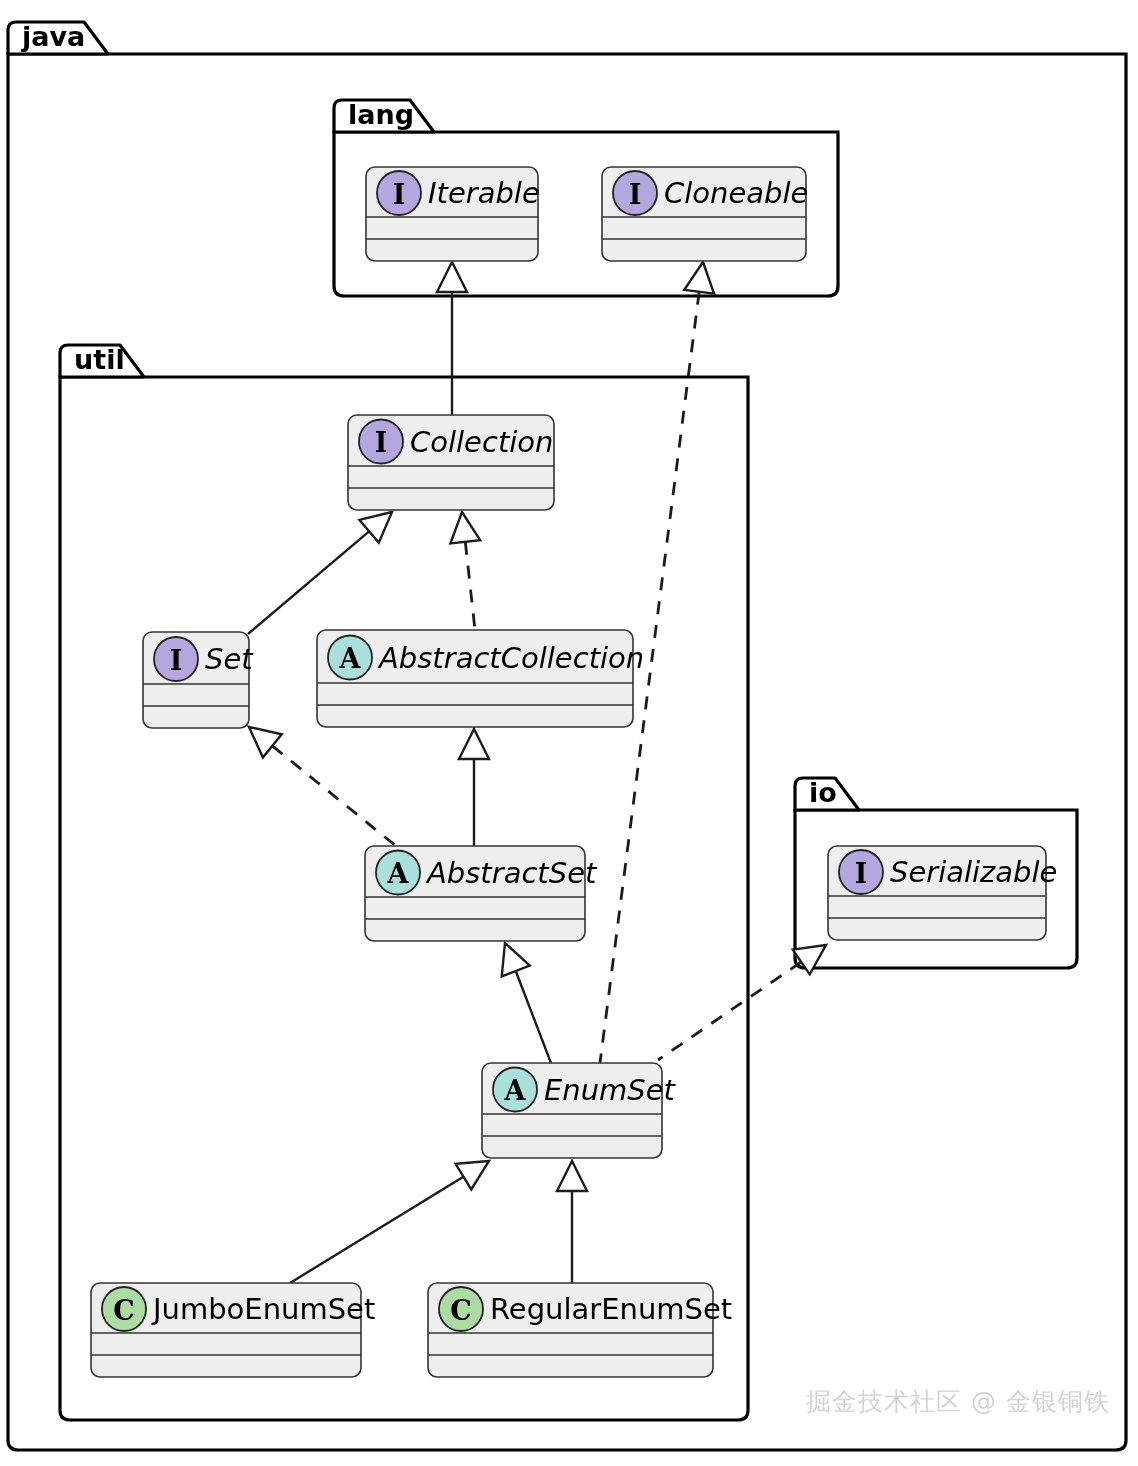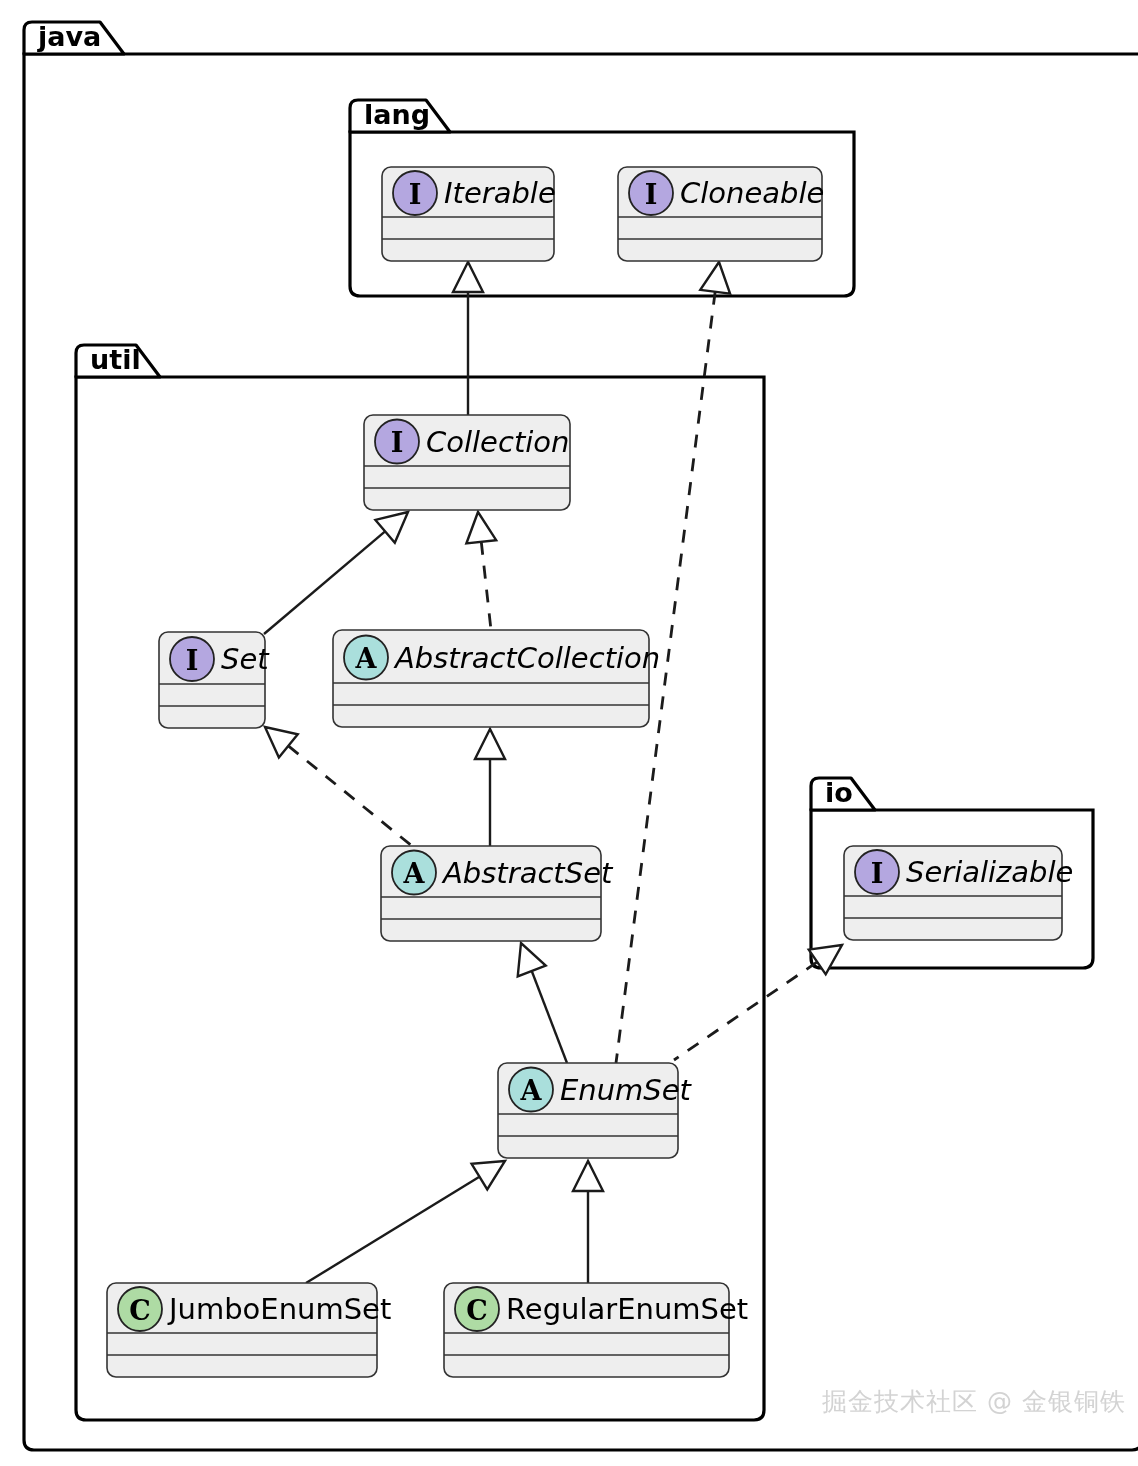--- a/index.html
+++ b/index.html
@@ -9,21 +9,21 @@
   }
   body {
     width: 1138px;
     height: 1466px;
     font-family: "DejaVu Sans", sans-serif;
     position: relative;
     overflow: hidden;
   }
   #diagram-root {
     position: absolute;
-    left: 16px;
+    left: 0;
     top: 0;
     width: 916px;
     height: 1466px;
   }
   svg { display: block; }
 
   .pkg-body {
     fill: none;
     stroke: #000000;
     stroke-width: 3.2;

